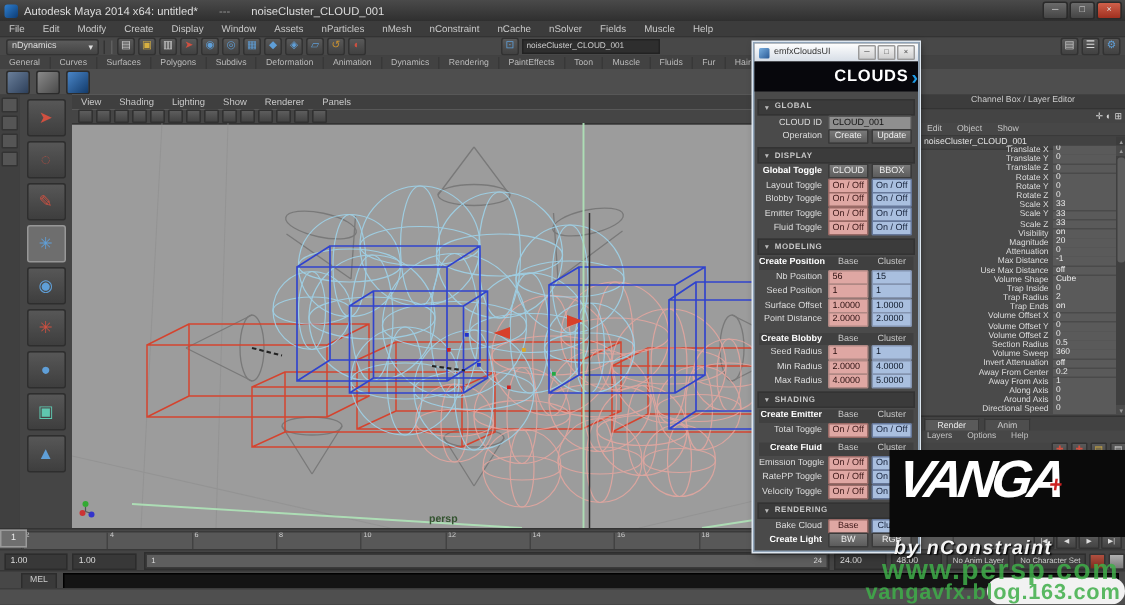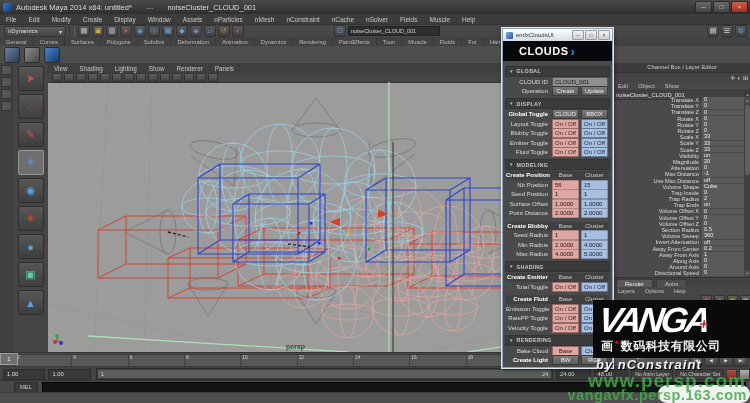--- a/index.html
+++ b/index.html
@@ -75,21 +75,21 @@
   #layermenu .mitem{padding:0 5px;}
   #layericons{position:absolute;left:0;top:232px;width:138px;height:9px;display:flex;justify-content:flex-end;gap:2px;padding-right:4px;align-items:center;background:#444;}
   .lyi{width:9px;height:8px;font-size:6px;line-height:8px;text-align:center;background:linear-gradient(#5a5a5a,#424242);border:1px solid #323232;border-radius:1px;}
   
   #cloudswin{position:absolute;left:502px;top:28px;width:109px;height:338px;z-index:60;
              border:1px solid #8fa3b8;box-shadow:0 0 0 1px #dde6ef,1px 2px 5px rgba(0,0,0,.5);background:#4a4a4a;}
   #cwtitle{height:12px;background:linear-gradient(#fefefe,#d6dde6);display:flex;align-items:center;font-size:6px;color:#333;}
   #cwtitle .cwicon{width:7px;height:7px;margin:0 3px;background:linear-gradient(135deg,#7ab0e0,#2a5a96);border-radius:1px;}
   #cwbtns{margin-left:auto;display:flex;gap:1px;padding-right:2px;}
   .cwb{width:10px;height:8px;font-size:5px;line-height:8px;text-align:center;background:linear-gradient(#f2f2f2,#cfcfcf);border:1px solid #9a9a9a;color:#444;border-radius:1px;}
-  #cwbanner{height:20px;background:#07070c;display:flex;align-items:center;justify-content:center;padding-right:21px;}
+  #cwbanner{height:20px;background:#07070c;display:flex;align-items:center;justify-content:flex-end;padding-right:0;}
   #cwbanner .bt{font-size:11px;font-weight:bold;color:#fff;letter-spacing:.5px;}
   #cwbanner .chev{font-size:13px;font-weight:bold;color:var(--accent-blue,#1e9be6);margin-left:2px;line-height:11px;}
   #cwrows{padding:2px 1px;}
   .crow{display:flex;align-items:center;height:8.5px;margin:1px 2px;font-size:6px;color:#ddd;}
   .crow .sarr{display:none;}
   .crow .clbl{flex:0 0 42px;text-align:right;padding-right:3px;white-space:nowrap;overflow:hidden;}
   .crow .ca,.crow .cb{flex:1;height:8px;line-height:8px;text-align:center;margin:0 1px;border-radius:1px;overflow:hidden;white-space:nowrap;}
   .crow.sechdr{background:#3b3b3b;border:1px solid #333;height:9px;margin:2.5px 1px 1px;}
   .crow.sechdr .sarr{display:block;font-size:4.5px;color:#bbb;margin:0 3px;}
   .crow.sechdr .clbl{flex:1;text-align:left;font-weight:bold;font-size:5.3px;letter-spacing:.4px;color:#c9c9c9;}
@@ -844,22 +844,19 @@
     <div id="cmdinput"></div>
   </div>
 
   <div id="helpline"></div>
 
   <div id="vangabox">
     <div id="vlogo">
       <span>VANGA</span>
       <span id="vplus">+</span>
     </div>
-    <div id="vcn">
-      <span>画</span><span class="cnplus">+</span><span>数码科技有限公司</span>
-    </div>
   </div>
   <div id="byline">by nConstraint</div>
   <div id="gwpill"></div>
   <div id="gw2" class="greenwm">www.persp.com</div>
-  <div id="gw3" class="greenwm">vangavfx.persp.163.com</div>
+  <div id="gw3" class="greenwm">vangavfx.blog.163.com</div>
 
 </div>
 
 </body></html>

